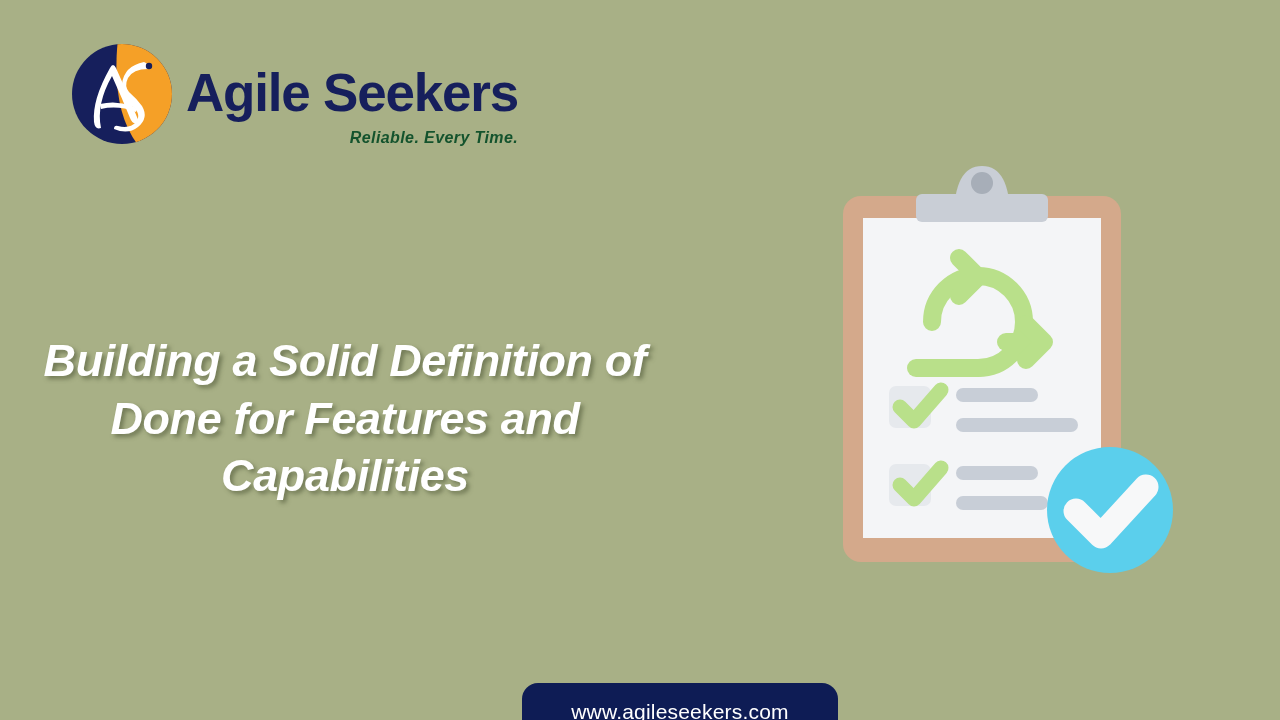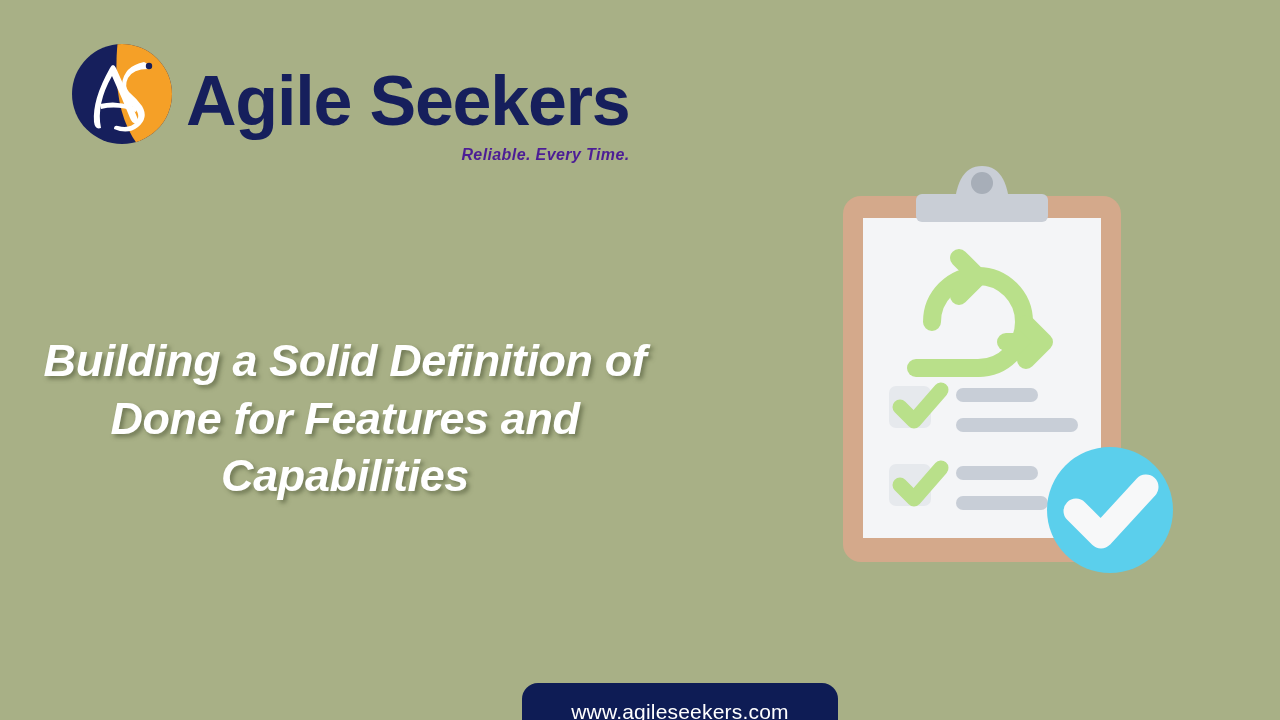--- a/index.html
+++ b/index.html
@@ -25,34 +25,34 @@
   .brand-mark {
     width:104px; height:104px;
     position:relative;
     flex:0 0 auto;
   }
   .brand-text {
     margin-left:12px;
     padding-top:24px;
   }
   .brand-name {
-    font-size:70px;
+    font-size:53px;
     font-weight:bold;
     color:#161f5c;
     letter-spacing:-1.2px;
     line-height:1;
     white-space:nowrap;
   }
   .brand-tagline {
     margin-top:10px;
     text-align:right;
     font-size:16px;
     font-style:italic;
     font-weight:600;
-    color:#4c1d95;
+    color:#14532d;
     letter-spacing:0.4px;
   }
 
   
   .headline {
     position:absolute;
     left:10px; top:288px;
     width:670px;
     text-align:center;
     font-size:45px;

